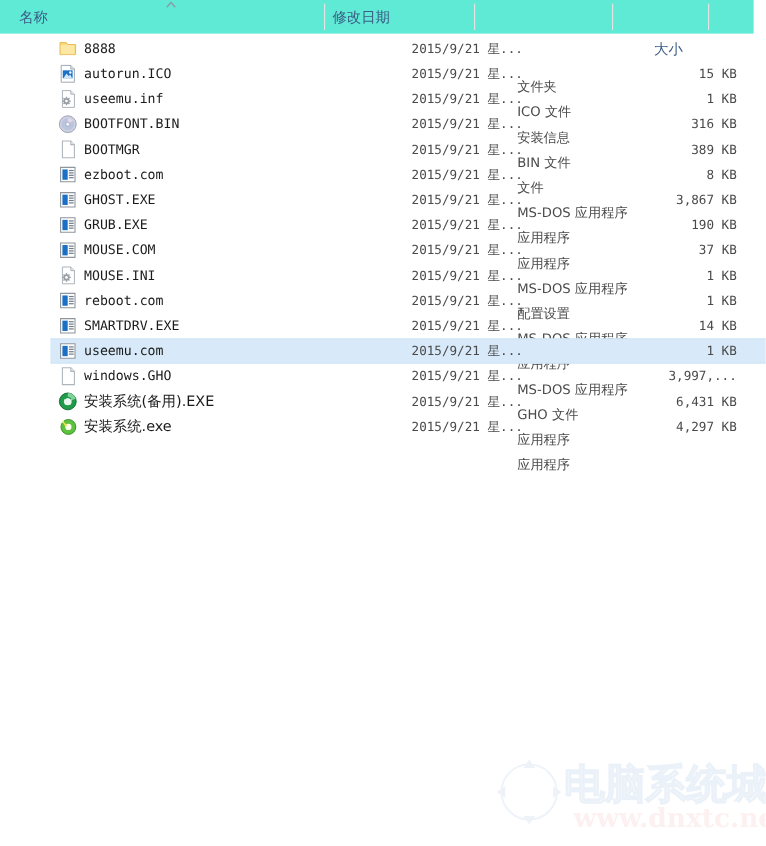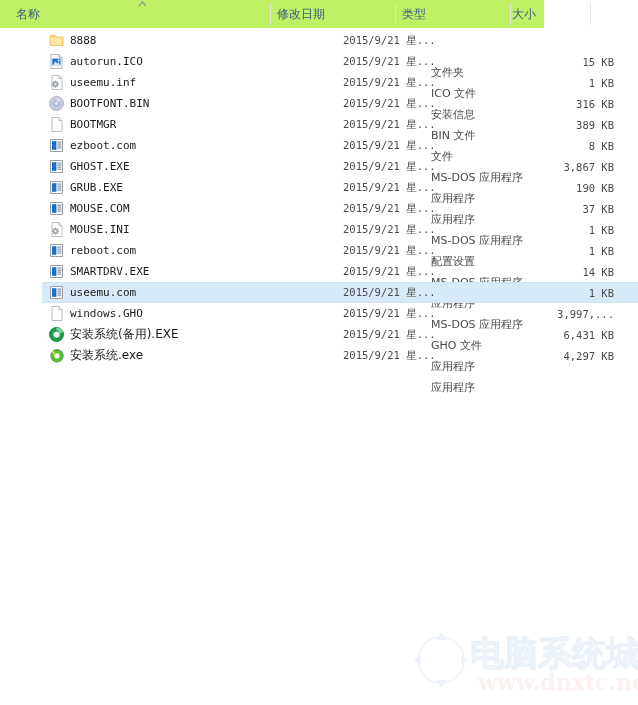--- a/index.html
+++ b/index.html
@@ -56,23 +56,23 @@
     color: #fdf0f0;
     white-space: nowrap;
     font-family: "DejaVu Serif", "Liberation Serif", serif;
   }
 
   
   #col-header {
     position: absolute;
     left: 0;
     top: 0;
-    width: 544px;
+    width: 628px;
     height: 28px;
-    background: #bef264;
+    background: #5eead4;
   }
   .hdr-cell {
     position: absolute;
     top: 0;
     height: 28px;
     color: #3b5c86;
     font-size: 12px;
     display: flex;
     align-items: center;
     box-sizing: border-box;
@@ -217,27 +217,24 @@
   </div>
 
   <div class="hdr-div" style="left:270px;"></div>
 
   <div class="hdr-cell" style="left:277px;width:115px;">
     <span class="hdr-label">修改日期</span>
   </div>
 
   <div class="hdr-div" style="left:395px;"></div>
 
-  <div class="hdr-cell" style="left:402px;width:105px;">
-    <span class="hdr-label">类型</span>
-  </div>
 
   <div class="hdr-div" style="left:510px;"></div>
 
-  <div class="hdr-cell" style="left:512px;width:70px;">
+  <div class="hdr-cell" style="left:545px;width:70px;margin-top:27px;">
     <span class="hdr-label">大小</span>
   </div>
 
   <div class="hdr-div" style="left:590px;"></div>
 </div>
 
 <div id="file-list">
     <div class="row">
       <div class="cell cell-name">
         <span class="icon">

